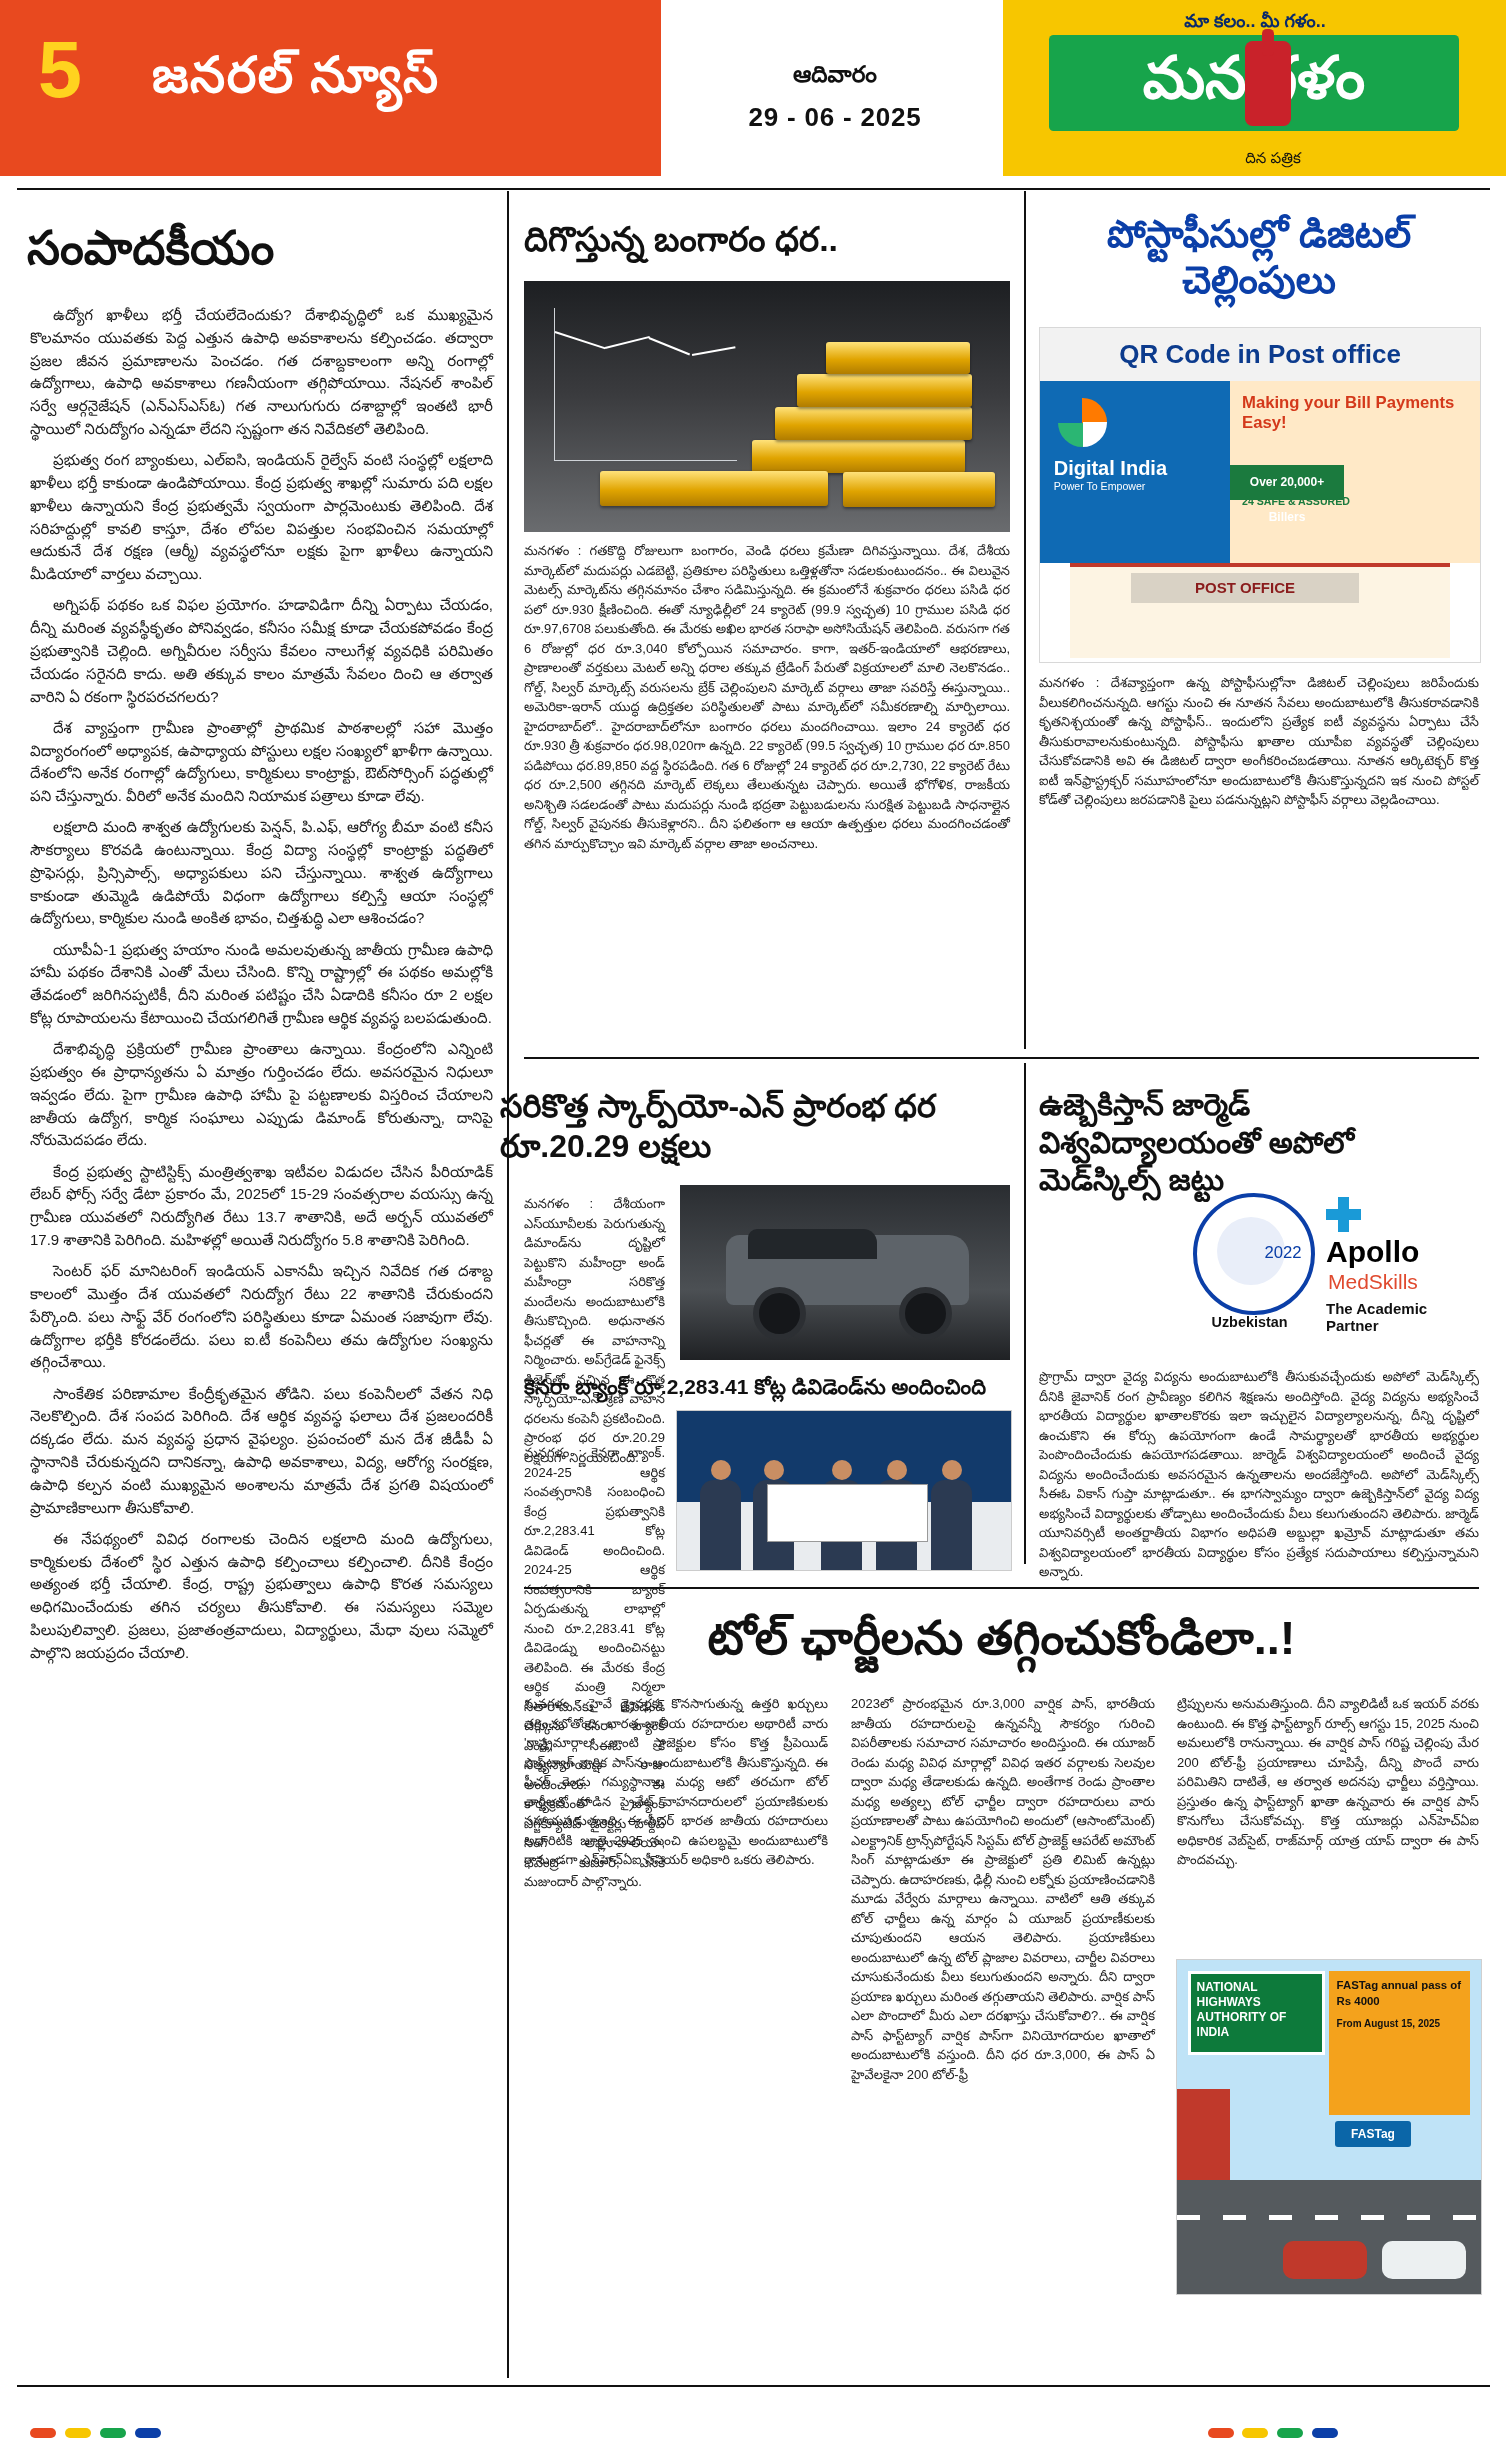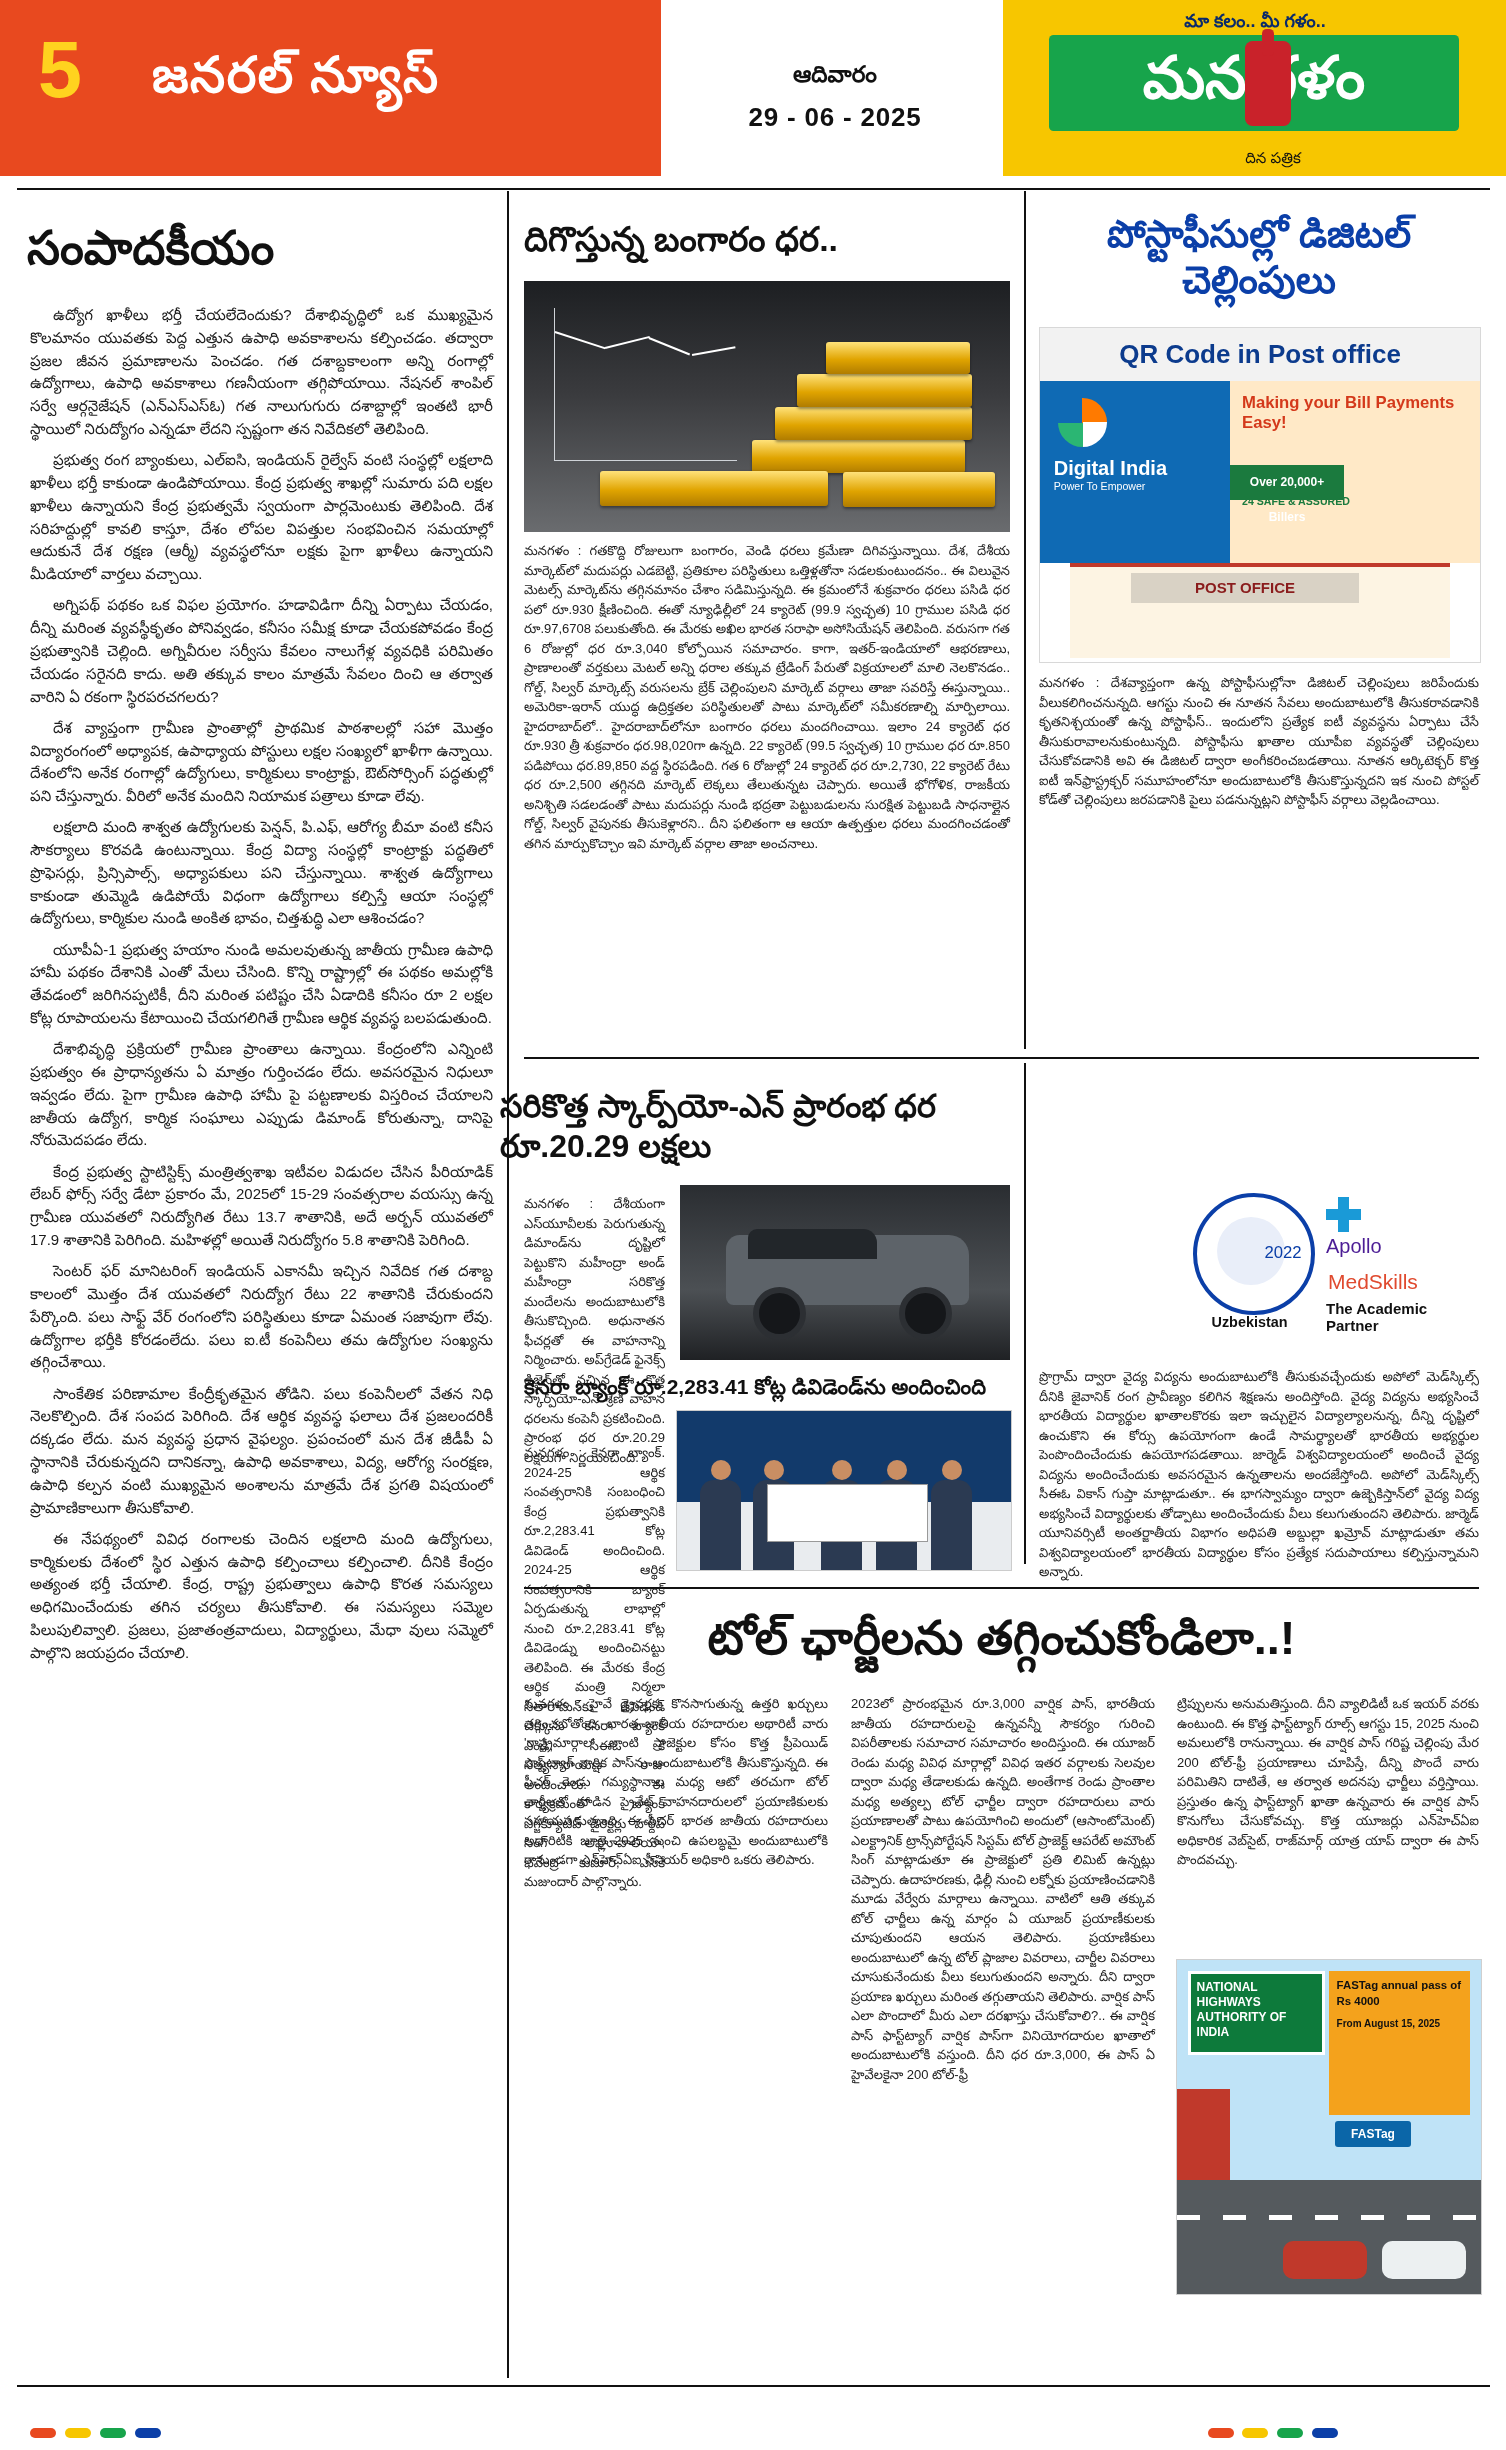--- a/index.html
+++ b/index.html
@@ -79,21 +79,21 @@
   .uz-text{position:absolute;left:1039px;top:1192px;width:137px;}
   .uz-logos{position:absolute;left:1185px;top:1185px;width:295px;height:175px;}
   .uz-seal{position:absolute;left:7.6px;top:7.6px;width:114px;height:114px;border-radius:50%;background:#fff;border:4.6px solid #0b3fa8;}
   .uz-seal .in{position:absolute;left:20px;top:20px;width:68px;height:68px;border-radius:50%;background:#e9eef9;}
   .uz-seal .yr{position:absolute;left:0;top:46px;width:105px;text-align:right;font-size:16.7px;font-weight:normal;color:#0b3fa8;}
   .uz-seal-lbl{position:absolute;left:0;top:129px;width:129px;text-align:center;font-size:14.4px;font-weight:bold;color:#111;}
   .ap-cross{position:absolute;left:141px;top:12px;width:35px;height:35px;}
   .ap-cross:before,.ap-cross:after{content:"";position:absolute;background:#1a9ad7;}
   .ap-cross:before{left:12px;top:0;width:10.6px;height:35px;}
   .ap-cross:after{left:0;top:12px;width:35px;height:10.6px;}
-  .ap-name{position:absolute;left:141px;top:50px;font-size:20px;font-weight:normal;color:#4c1d95;}
+  .ap-name{position:absolute;left:141px;top:50px;font-size:30px;font-weight:bold;color:#000000;}
   .ap-sub{position:absolute;left:143px;top:85px;font-size:21px;color:#e04a2f;}
   .ap-part{position:absolute;left:141px;top:115px;font-size:15px;font-weight:bold;color:#111;}
   .uz-body{position:absolute;left:1039px;top:1367px;width:440px;}
 
   
   .toll-title{position:absolute;left:524px;top:1610px;width:955px;text-align:center;font-size:47px;font-weight:bold;color:#111;}
   .toll-c1{position:absolute;left:524px;top:1694px;width:304px;}
   .toll-c2{position:absolute;left:851px;top:1694px;width:304px;}
   .toll-c3{position:absolute;left:1177px;top:1694px;width:302px;}
   .toll-img{position:absolute;left:1176px;top:1959px;width:304px;height:334px;background:#bfe3f7;overflow:hidden;border:0.8px solid #cfcfcf;}
@@ -208,20 +208,21 @@
     <div class="ch-back"></div>
     <div class="person" style="left:23px;"></div>
     <div class="person" style="left:76px;"></div>
     <div class="person" style="left:144px;"></div>
     <div class="person" style="left:199px;"></div>
     <div class="person" style="left:254px;"></div>
     <div class="ch-cheque"></div>
   </div>
   <div class="ch-cap cap">మనగళం : కెనరా బ్యాంక్. 2024-25 ఆర్థిక సంవత్సరానికి సంబంధించి కేంద్ర ప్రభుత్వానికి రూ.2,283.41 కోట్ల డివిడెండ్ అందించింది. 2024-25 ఆర్థిక సంవత్సరానికి బ్యాంక్ ఏర్పడుతున్న లాభాల్లో నుంచి రూ.2,283.41 కోట్ల డివిడెండ్ను అందించినట్టు తెలిపింది. ఈ మేరకు కేంద్ర ఆర్థిక మంత్రి నిర్మలా సీతారామన్‌కు డివిడెండ్ చెక్కును కెనరా బ్యాంక్ ఎండీ, సీఈఓ కే సత్యనారాయణ రాజు అందించారు. ఈ కార్యక్రమంలో బ్యాంక్ ఎగ్జిక్యూటివ్ డైరెక్టర్లు హార్దీప్ సింగ్ అహ్లూవాలియా, భవేంద్ర కుమార్, ఎస్‌కే మజుందార్ పాల్గొన్నారు.</div>
 
+  <div class="uz-title headline">ఉజ్బెకిస్తాన్ జార్మెడ్ విశ్వవిద్యాలయంతో అపోలో మెడ్‌స్కిల్స్ జట్టు</div>
   <div class="uz-logos">
     <div class="uz-seal">
       <div class="in"></div>
       <div class="yr">2022</div>
     </div>
     <div class="uz-seal-lbl">Uzbekistan</div>
     <div class="ap-cross"></div>
     <div class="ap-name">Apollo</div>
     <div class="ap-sub">MedSkills</div>
     <div class="ap-part">The Academic Partner</div>

